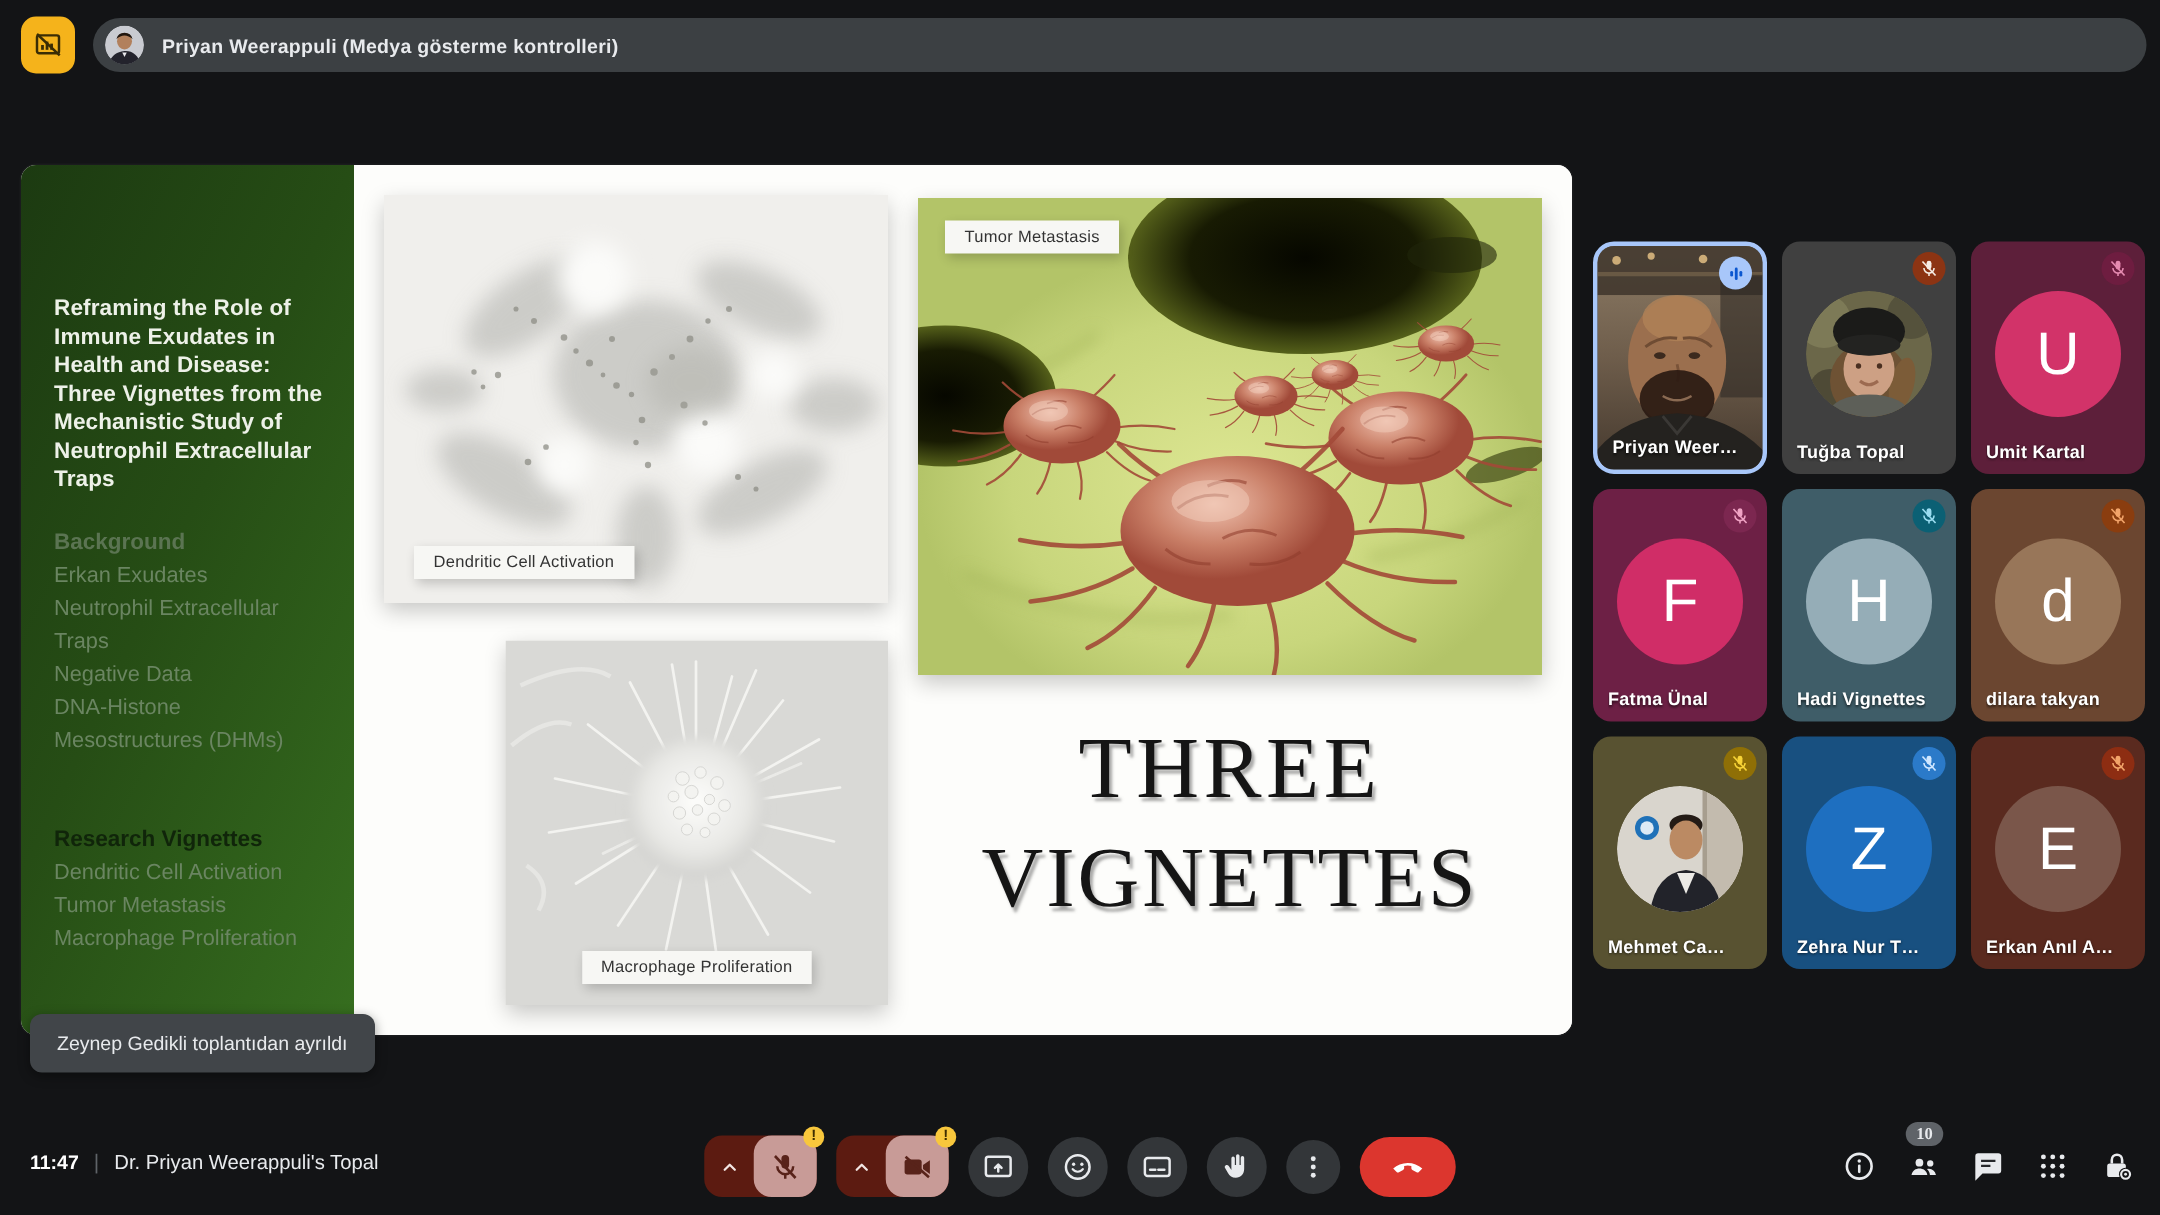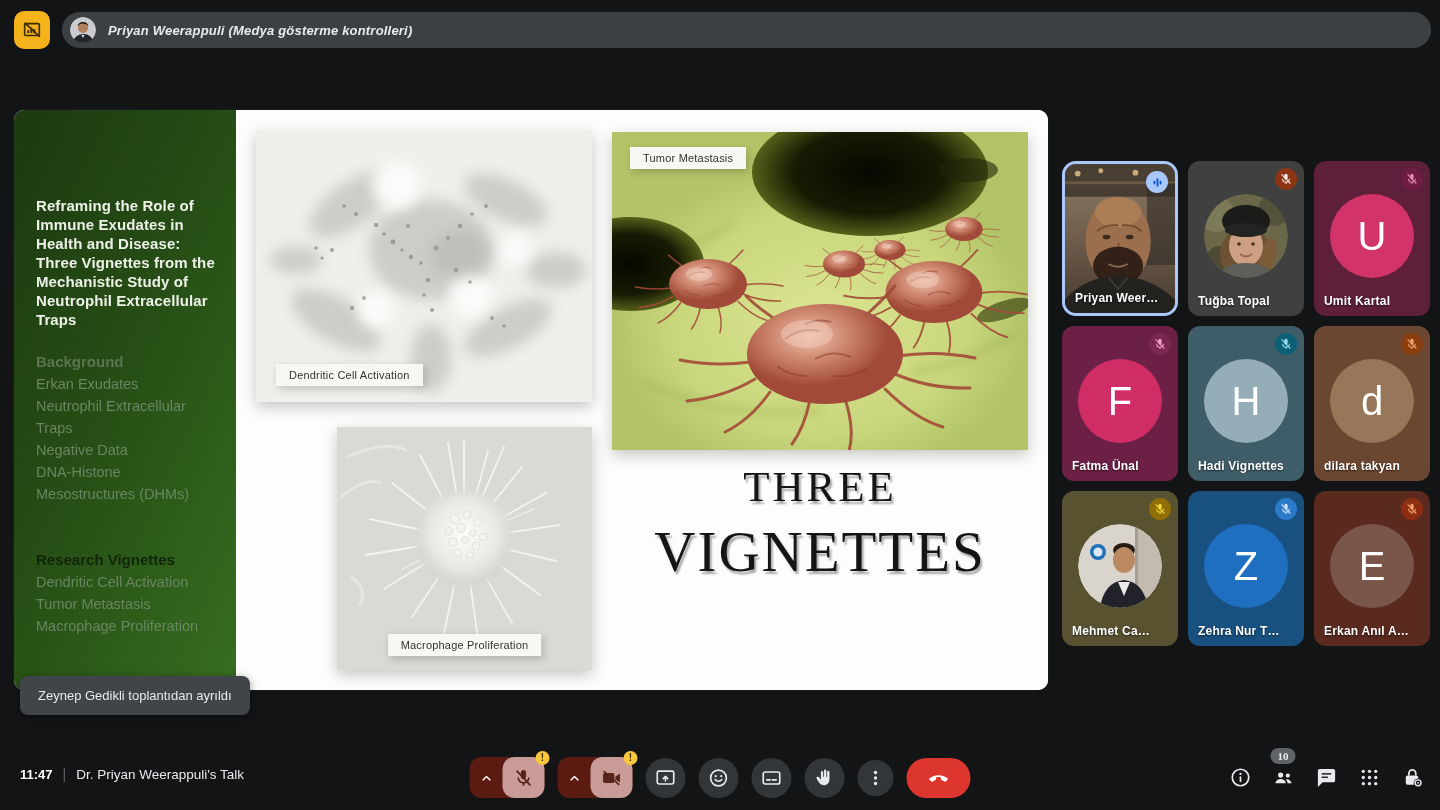--- a/index.html
+++ b/index.html
@@ -7,21 +7,21 @@
   .stage{position:relative;width:1440px;height:810px;background:#131416;overflow:hidden;
          font-family:"Liberation Sans",sans-serif;color:#e8eaed;}
 
   
   .media-blocked-btn{position:absolute;left:14px;top:11px;width:36px;height:38px;border-radius:10px;
     background:var(--yellow-button,#f5b31b);display:flex;align-items:center;justify-content:center;color:#3a2d05;}
   .media-blocked-btn svg{width:22px;height:22px;}
   .presenter-pill{position:absolute;left:62px;top:12px;width:1369px;height:36px;border-radius:18px;
     background:var(--topbar-pill,#3c4043);display:flex;align-items:center;padding-left:8px;}
   .presenter-pill .pav{width:26px;height:26px;border-radius:50%;overflow:hidden;flex:none;}
-  .presenter-pill span{margin-left:12px;font-size:13px;font-weight:700;color:#e8eaed;letter-spacing:.2px;font-style:italic;}
+  .presenter-pill span{margin-left:12px;font-size:13px;font-weight:700;color:#e8eaed;letter-spacing:.2px;}
 
   
   .slide{position:absolute;left:14px;top:110px;width:1034px;height:580px;border-radius:10px;
     overflow:hidden;display:flex;background:#fdfdfb;box-shadow:0 0 0 1px rgba(255,255,255,.03);}
   .slide-sidebar{width:222px;flex:none;height:100%;
     background:linear-gradient(115deg,#1c3a11 0%,#264d15 45%,#366e1f 100%);
     padding:86px 18px 0 22px;}
   .s-title{font-size:15px;line-height:19px;font-weight:600;color:#edf1e8;letter-spacing:.1px;}
   .s-head{margin-top:22px;font-size:15px;line-height:22px;font-weight:700;color:#5b7452;}
   .s-head.active{color:#10250a;margin-top:44px;}
@@ -34,21 +34,21 @@
   .fig-macrophage{left:101px;top:317px;width:255px;height:243px;}
   .fig-tumor{left:376px;top:22px;width:416px;height:318px;}
   .fig-label{position:absolute;background:#f7f7f4;color:#333;font-size:11px;letter-spacing:.2px;
     padding:5px 13px;white-space:nowrap;box-shadow:2px 3px 8px rgba(0,0,0,.2);}
   .lbl-dendritic{left:20px;bottom:16px;}
   .lbl-tumor{left:18px;top:15px;}
   .lbl-macrophage{left:50%;transform:translateX(-50%);bottom:14px;}
 
   .headline{position:absolute;left:376px;top:352px;width:416px;text-align:center;
     font-family:"Liberation Serif",serif;color:#151515;font-weight:400;}
-  .headline .h1{font-size:43px;letter-spacing:3px;text-shadow:2px 3px 2px rgba(100,100,100,.55);}
+  .headline .h1{font-size:58px;letter-spacing:3px;text-shadow:2px 3px 2px rgba(100,100,100,.55);margin-top:16px;}
   .headline .h2{font-size:57px;letter-spacing:2px;margin-top:8px;text-shadow:2px 3px 2px rgba(100,100,100,.55);}
 
   
   .toast{position:absolute;left:20px;top:676px;height:39px;border-radius:8px;z-index:5;
     background:var(--toast-bg,#414549);display:flex;align-items:center;padding:0 18px;
     font-size:13px;color:#e8eaed;box-shadow:0 2px 8px rgba(0,0,0,.4);}
 
   
   .filmstrip{position:absolute;left:1062px;top:161px;display:grid;
     grid-template-columns:repeat(3,116px);grid-auto-rows:155px;gap:10px;}
@@ -85,21 +85,21 @@
     display:flex;align-items:center;justify-content:center;line-height:1;}
   .ctl{width:40px;height:40px;border-radius:50%;background:var(--control-circle,#333639);
     display:flex;align-items:center;justify-content:center;color:var(--icon-light,#e8eaed);}
   .ctl svg{width:22px;height:22px;}
   .ctl.small{width:36px;height:36px;}
   .end-call{width:64px;height:40px;border-radius:20px;background:var(--end-call-red,#dc362e);
     display:flex;align-items:center;justify-content:center;color:#fff;}
   .end-call svg{width:24px;height:24px;}
 
   .bb-right{position:absolute;right:16px;top:765px;display:flex;align-items:center;gap:19px;color:#e8eaed;}
-  .bb-ic{position:relative;width:24px;height:24px;display:flex;align-items:center;justify-content:flex-end;font-family:Liberation Serif, serif;}
+  .bb-ic{position:relative;width:24px;height:24px;display:flex;align-items:center;justify-content:flex-start;font-family:Liberation Serif, serif;}
   .bb-ic svg{width:23px;height:23px;}
   .count-badge{position:absolute;top:-17px;left:50%;transform:translateX(-50%);
     background:#5f6368;color:#e8eaed;font-size:11px;font-weight:700;border-radius:9px;
     padding:1.5px 7px;line-height:1.2;}
 </style>
 </head>
 <body>
 
 <svg width="0" height="0" style="position:absolute">
   <defs>
@@ -585,21 +585,21 @@
             <use href="#sym-mic-off"></use>
           </svg>
         </div>
       <div class="tile-name">Erkan Anıl A…</div>
     </div>
   </div>
 
   <div class="bb-left">
     <span class="bb-time">11:47</span>
     <span class="bb-sep">|</span>
-    <span class="bb-title">Dr. Priyan Weerappuli's Talk</span>
+    <span class="bb-title">Dr. Priyan Weerappuli's Topal</span>
   </div>
 
   <div class="bb-center">
     <div class="warn-group">
       <div class="warn-chev">
           <svg>
             <use href="#sym-chevron-up"></use>
           </svg>
         </div>
       <div class="warn-chip">

